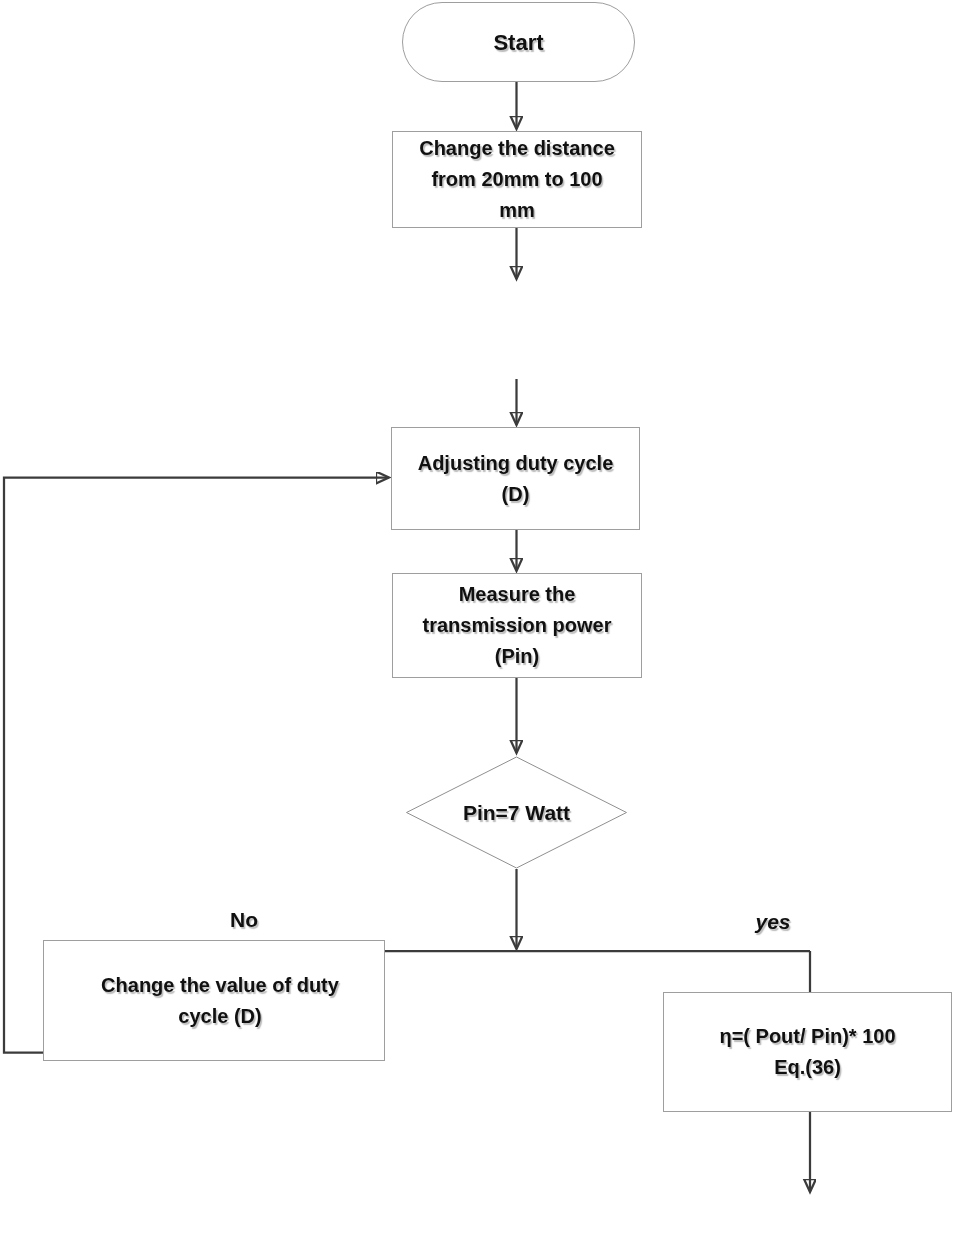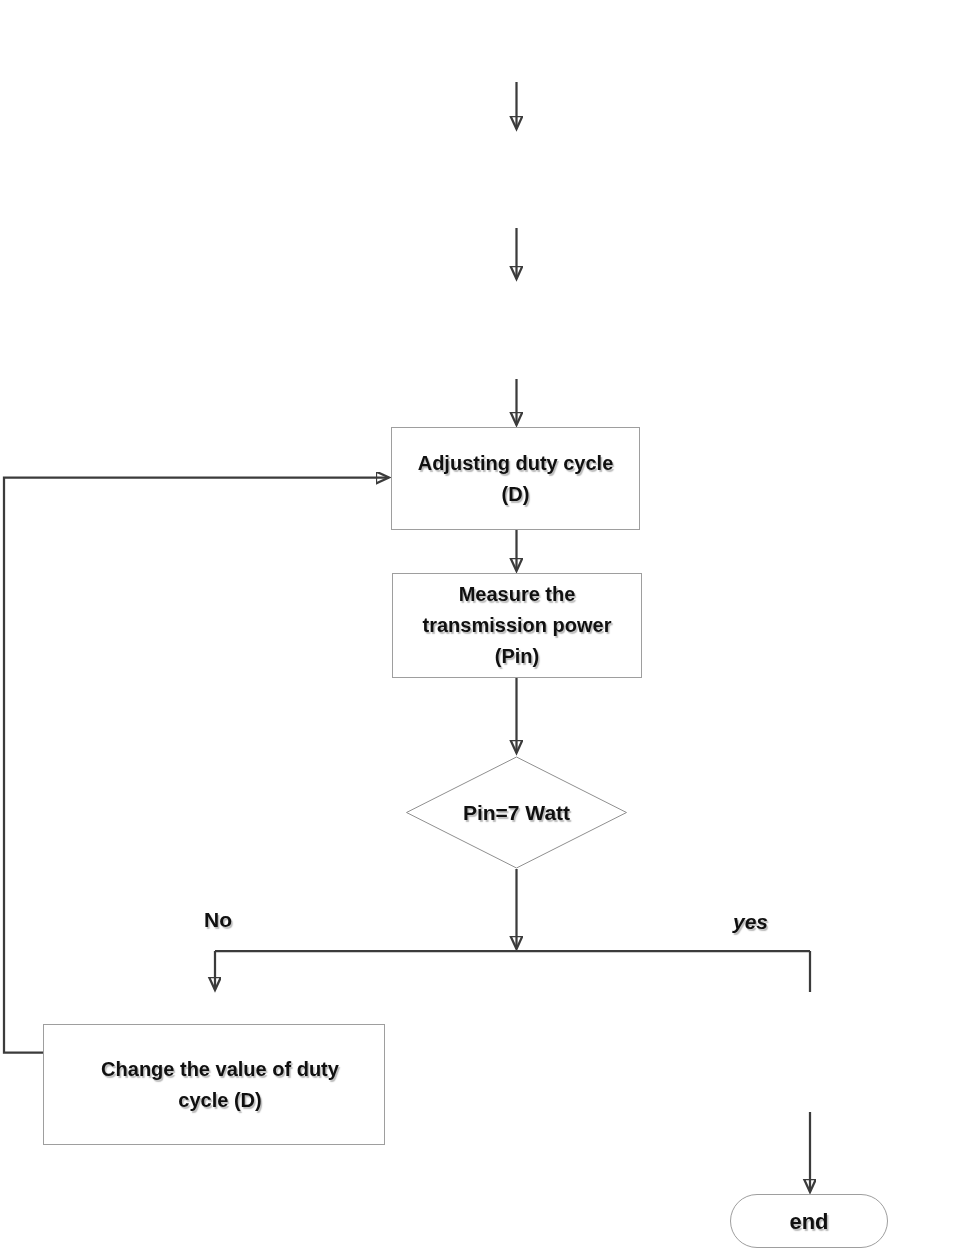--- a/index.html
+++ b/index.html
@@ -43,21 +43,21 @@
     text-shadow: 1.5px 2px 1.2px rgba(0,0,0,0.28);
   }
   .terminator {
     font-size: 22px;
   }
   #n-start           { left: 402px; top: 2px;    width: 233px; height: 80px;  border-radius: 40px; }
   #n-change-distance { left: 392px; top: 131px;  width: 250px; height: 97px;  }
   #n-system-operation{ left: 392px; top: 281px;  width: 251px; height: 98px;  }
   #n-adjust-duty     { left: 391px; top: 427px;  width: 249px; height: 103px; }
   #n-measure-power   { left: 392px; top: 573px;  width: 250px; height: 105px; }
-  #n-change-duty     { left: 43px;  top: 1024px;  width: 342px; height: 121px; padding-left: 12px; }
+  #n-change-duty     { left: 43px;  top: 940px;  width: 342px; height: 121px; padding-left: 12px; }
   #n-efficiency      { left: 663px; top: 992px;  width: 289px; height: 120px; }
   #n-end             { left: 730px; top: 1194px; width: 158px; height: 54px;  border-radius: 27px; }
   #n-decision {
     left: 406px; top: 756px; width: 221px; height: 113px;
     border: none;
     background: transparent;
     font-size: 21px;
   }
   #n-decision svg.diamond {
     position: absolute;
@@ -66,20 +66,21 @@
   }
   #n-decision svg.diamond polygon {
     fill: #ffffff;
     stroke: #8f8f8f;
     stroke-width: 1;
   }
   #n-decision .label { position: relative; }
   .edge-label {
     position: absolute;
     width: 80px;
+    text-align: center;
     color: #101010;
     font-weight: 700;
     font-size: 21px;
     text-shadow: 1.5px 2px 1.2px rgba(0,0,0,0.28);
   }
   #lbl-no  { left: 204px; top: 908px; }
   #lbl-yes { left: 733px; top: 910px; font-style: italic; }
 </style>
 </head>
 <body>
@@ -98,21 +99,29 @@
     <path d="M516.5,530 L516.5,570.5" marker-end="url(#arrowhead)"></path>
     <path d="M516.5,678 L516.5,752.5" marker-end="url(#arrowhead)"></path>
     <path d="M516.5,869 L516.5,948.5" marker-end="url(#arrowhead)"></path>
     <path d="M215,951 L810,951"></path>
     <path d="M215,951 L215,989.5" marker-end="url(#arrowhead)"></path>
     <path d="M810,951 L810,992"></path>
     <path d="M810,1112 L810,1191.5" marker-end="url(#arrowhead)"></path>
     <path d="M43,1052.5 L4,1052.5 L4,477.5 L388.5,477.5" marker-end="url(#arrowhead)"></path>
   </svg>
 
+  <div class="node terminator" id="n-start">
+    <span class="label">Start</span>
+  </div>
 
+  <div class="node" id="n-change-distance">
+    <span class="label">Change the distance
+from 20mm to 100
+mm</span>
+  </div>
 
 
   <div class="node" id="n-adjust-duty">
     <span class="label">Adjusting duty cycle
 (D)</span>
   </div>
 
   <div class="node" id="n-measure-power">
     <span class="label">Measure the
 transmission power
@@ -124,21 +133,22 @@
       <polygon points="0.5,56.5 110.5,1 220.5,56.5 110.5,112"></polygon>
     </svg>
     <span class="label">Pin=7 Watt</span>
   </div>
 
   <div class="node" id="n-change-duty">
     <span class="label">Change  the value of duty
 cycle (D)</span>
   </div>
 
+  <div class="node" id="n-efficiency">
+    <span class="label">η=( Pout/ Pin)* 100
+Eq.(36)</span>
+  </div>
 
-  <div class="node terminator" id="n-end">
-    <span class="label">end</span>
-  </div>
 
   <div class="edge-label" id="lbl-no">No</div>
   <div class="edge-label" id="lbl-yes">yes</div>
 
 </div>
 
 </body></html>

